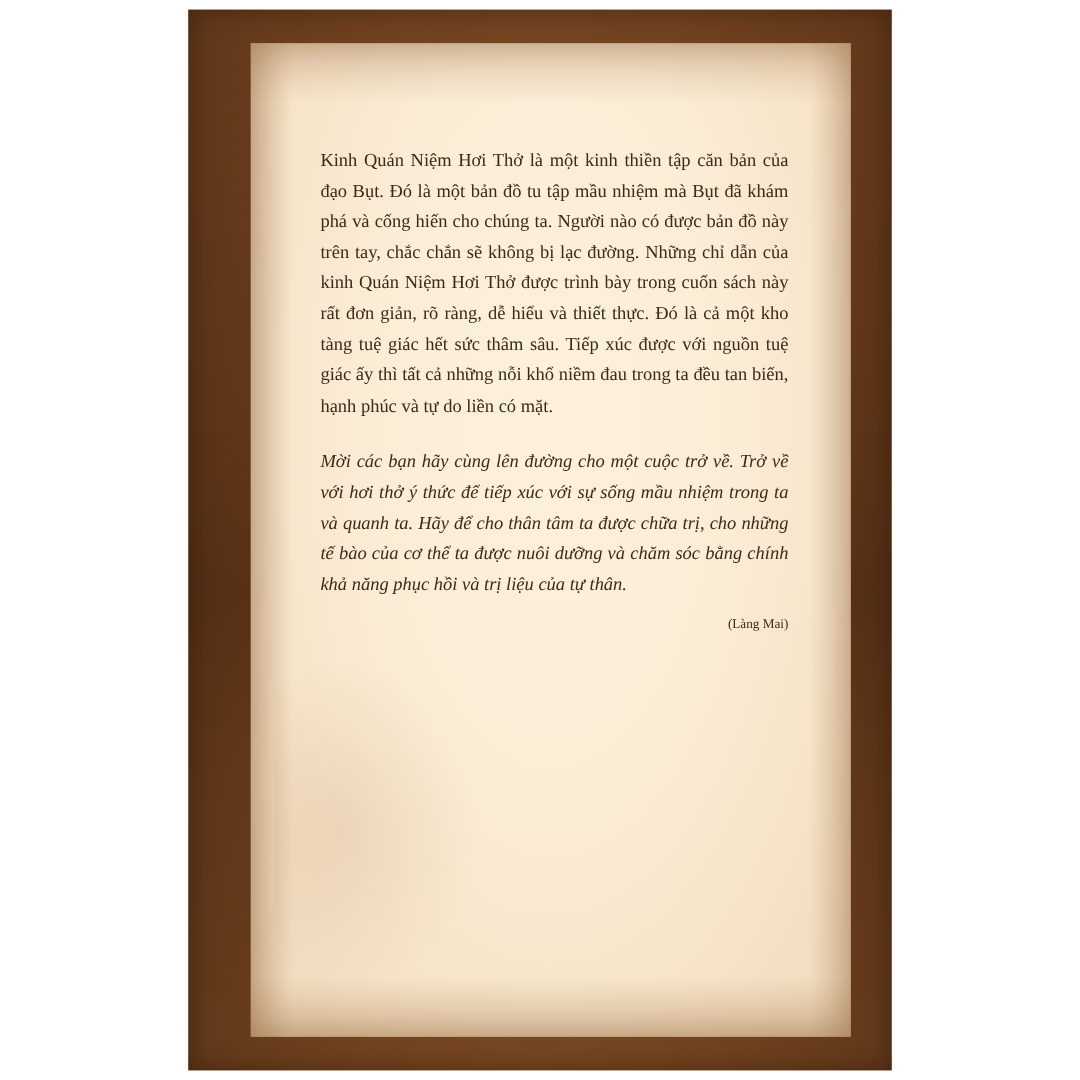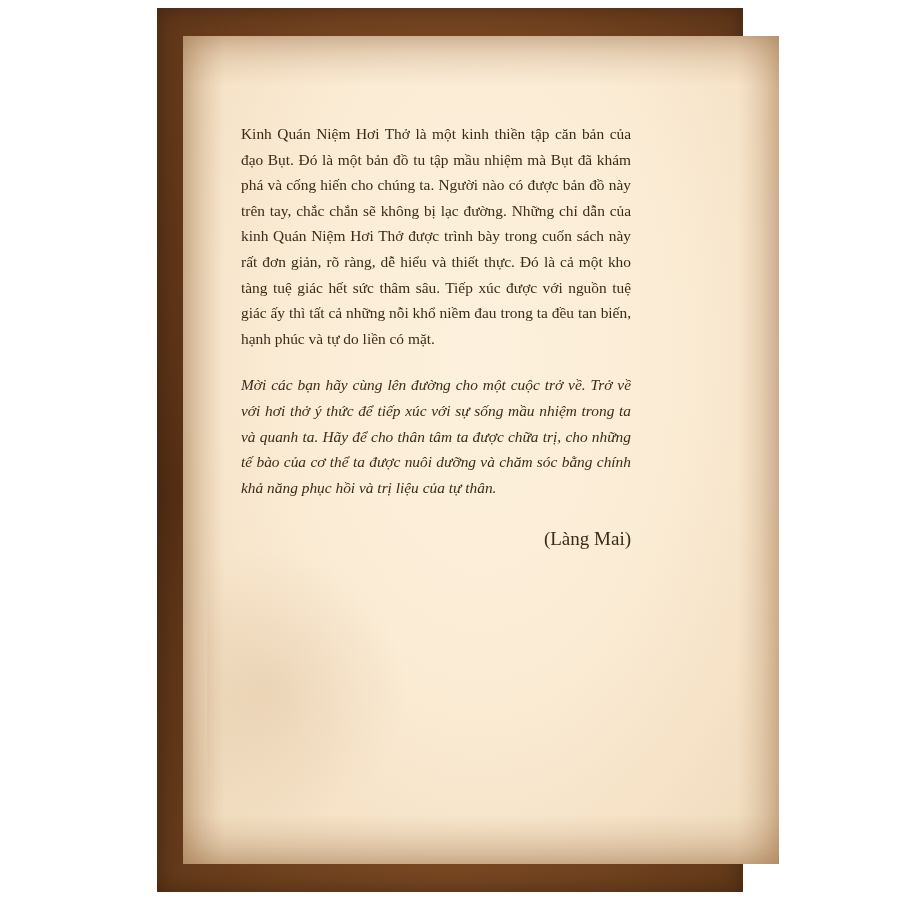--- a/index.html
+++ b/index.html
@@ -36,23 +36,23 @@
   .cover-vignette {
     position: absolute;
     inset: 0;
     background: radial-gradient(ellipse at 50% 50%, rgba(0,0,0,0) 40%, rgba(45,22,8,0.45) 100%);
     pointer-events: none;
   }
 
   
   .page-sheet {
     position: absolute;
-    left: 26px;
+    left: 52px;
     top: 28px;
-    width: 596px;
+    width: 500px;
     height: 828px;
     background:
       radial-gradient(ellipse at 50% 38%, #fdf1dd 0%, #fbecd5 45%, #f6e3c8 72%, #eed9bb 100%);
     box-shadow: 0 0 28px rgba(120, 78, 40, 0.38) inset;
   }
 
   .page-edge-shadow {
     position: absolute;
     inset: 0;
     background:
@@ -90,23 +90,23 @@
   .para {
     margin: 0 0 21px 0;
     text-align: justify;
   }
   .para:last-of-type {
     margin-bottom: 0;
     font-style: italic;
   }
 
   .attribution {
-    margin-top: 26px;
+    margin-top: 8px;
     text-align: right;
-    font-size: 19px;
+    font-size: 11px;
     color: #3b2a1a;
   }
 </style>
 </head>
 <body>
 
 <div class="page-canvas">
 
   <div class="book-cover">
     <div class="cover-vignette"></div>

